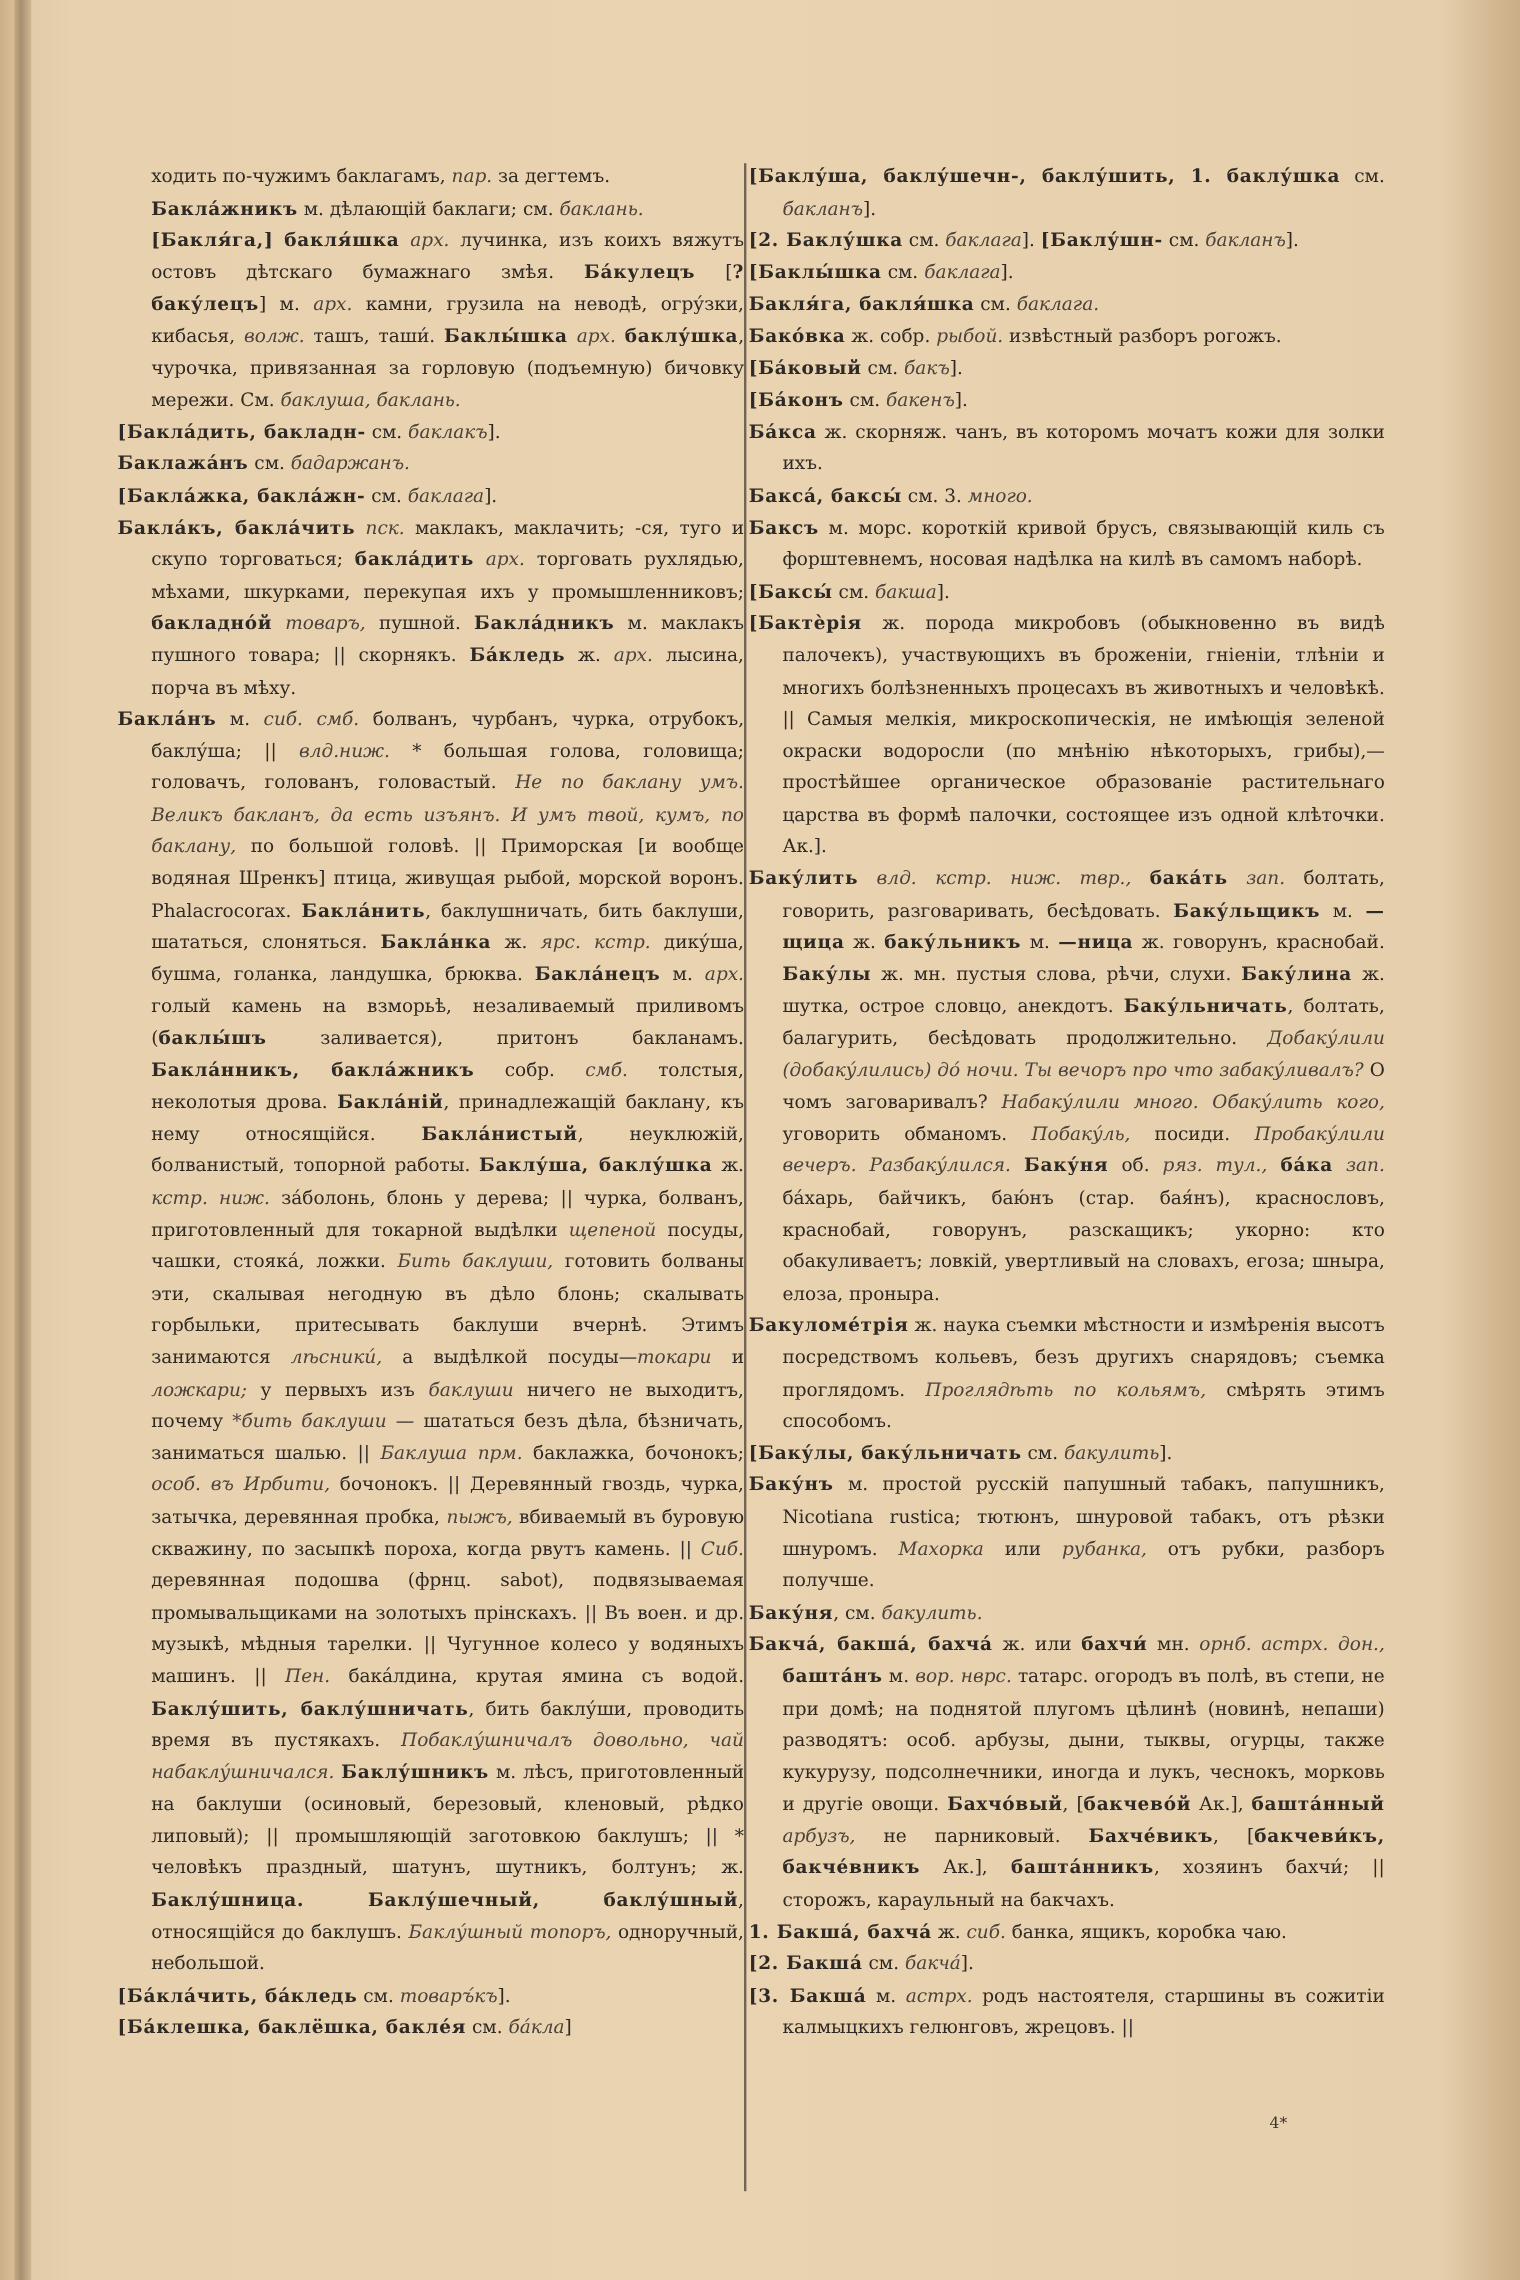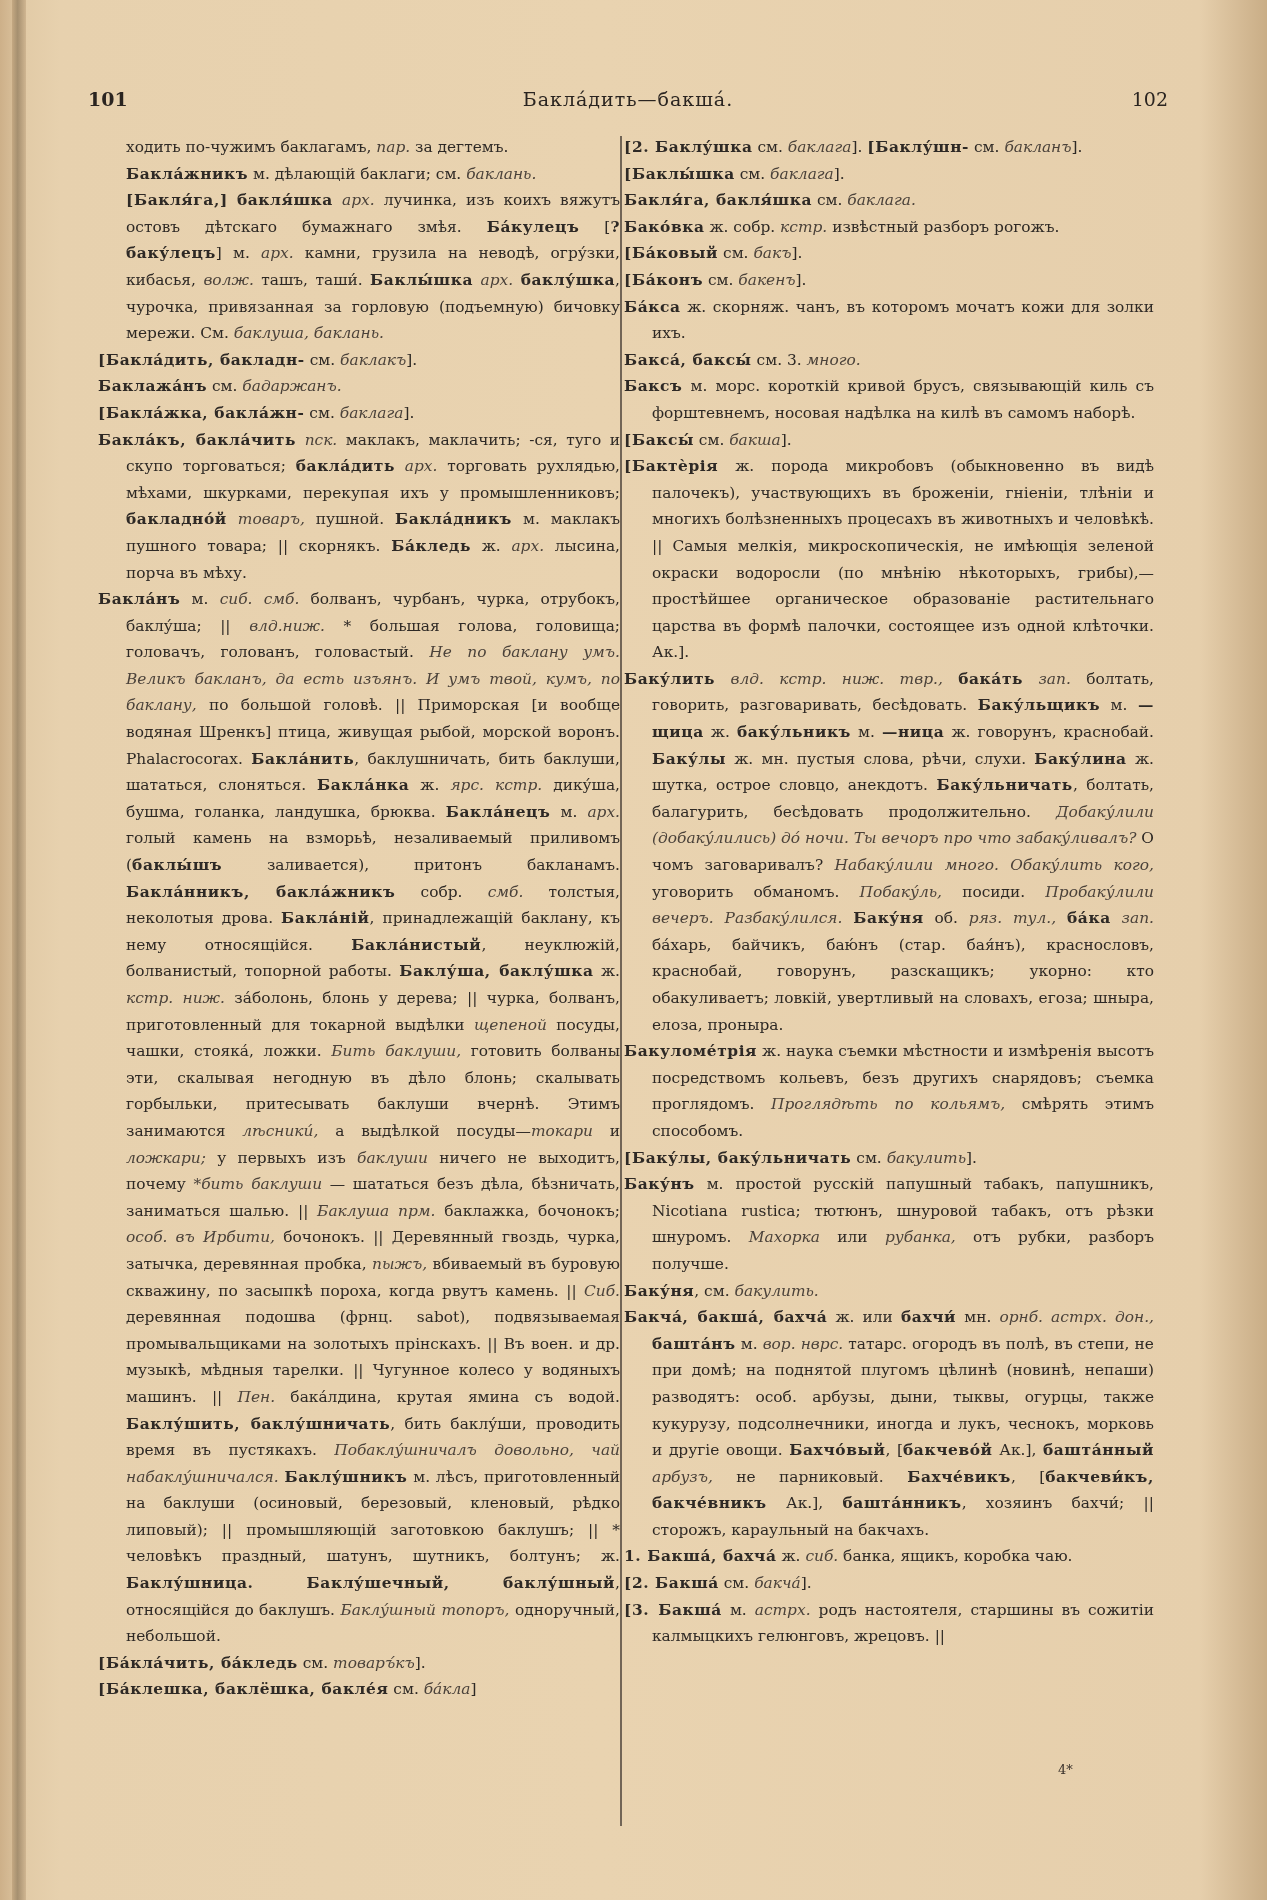--- a/index.html
+++ b/index.html
@@ -41,44 +41,40 @@
   .sig {
     position: absolute; left: 1058px; top: 1762px; font-size: 13px; color: #3a322c;
   }
 </style>
 </head>
 <body>
 
 <div class="page">
   <div class="binding"></div>
 
-  <div class="header">
-    <span class="pg-left">101</span>
-    <span class="pg-title">Бакла́дить—бакша́.</span>
-    <span class="pg-right">102</span>
-  </div>
 
   <div class="col col-left" id="col-left">
       <p class="entry cont"><span>ходить по-чужимъ баклагамъ, </span><span class="it">пар.</span><span> за дегтемъ.</span></p>
       <p class="entry cont"><span class="hw">Бакла́жникъ</span><span> м. дѣлающій баклаги; см. </span><span class="it">баклань.</span></p>
       <p class="entry cont"><span class="hw">[Бакля́га,]</span><span> </span><span class="hw">бакля́шка</span><span> </span><span class="it">арх.</span><span> лучинка, изъ коихъ вяжутъ остовъ дѣтскаго бумажнаго змѣя. </span><span class="hw">Ба́кулецъ</span><span> [</span><span class="hw">? баку́лецъ</span><span>] м. </span><span class="it">арх.</span><span> камни, грузила на неводѣ, огру́зки, кибасья, </span><span class="it">волж.</span><span> ташъ, таши́. </span><span class="hw">Баклы́шка</span><span> </span><span class="it">арх.</span><span> </span><span class="hw">баклу́шка</span><span>, чурочка, привязанная за горловую (подъемную) бичовку мережи. См. </span><span class="it">баклуша, баклань.</span></p>
       <p class="entry"><span class="hw">[Бакла́дить, бакладн-</span><span> см. </span><span class="it">баклакъ</span><span>].</span></p>
       <p class="entry"><span class="hw">Баклажа́нъ</span><span> см. </span><span class="it">бадаржанъ.</span></p>
       <p class="entry"><span class="hw">[Бакла́жка, бакла́жн-</span><span> см. </span><span class="it">баклага</span><span>].</span></p>
       <p class="entry"><span class="hw">Бакла́къ, бакла́чить</span><span> </span><span class="it">пск.</span><span> маклакъ, маклачить; -ся, туго и скупо торговаться; </span><span class="hw">бакла́дить</span><span> </span><span class="it">арх.</span><span> торговать рухлядью, мѣхами, шкурками, перекупая ихъ у промышленниковъ; </span><span class="hw">бакладно́й</span><span> </span><span class="it">товаръ,</span><span> пушной. </span><span class="hw">Бакла́дникъ</span><span> м. маклакъ пушного товара; || скорнякъ. </span><span class="hw">Ба́кледь</span><span> ж. </span><span class="it">арх.</span><span> лысина, порча въ мѣху.</span></p>
       <p class="entry"><span class="hw">Бакла́нъ</span><span> м. </span><span class="it">сиб. смб.</span><span> болванъ, чурбанъ, чурка, отрубокъ, баклу́ша; || </span><span class="it">влд.ниж.</span><span> * большая голова, головища; головачъ, голованъ, головастый. </span><span class="it">Не по баклану умъ. Великъ бакланъ, да есть изъянъ. И умъ твой, кумъ, по баклану,</span><span> по большой головѣ. || Приморская [и вообще водяная Шренкъ] птица, живущая рыбой, морской воронъ. Phalacrocorax. </span><span class="hw">Бакла́нить</span><span>, баклушничать, бить баклуши, шататься, слоняться. </span><span class="hw">Бакла́нка</span><span> ж. </span><span class="it">ярс. кстр.</span><span> дику́ша, бушма, голанка, ландушка, брюква. </span><span class="hw">Бакла́нецъ</span><span> м. </span><span class="it">арх.</span><span> голый камень на взморьѣ, незаливаемый приливомъ (</span><span class="hw">баклы́шъ</span><span> заливается), притонъ бакланамъ. </span><span class="hw">Бакла́нникъ, бакла́жникъ</span><span> собр. </span><span class="it">смб.</span><span> толстыя, неколотыя дрова. </span><span class="hw">Бакла́ній</span><span>, принадлежащій баклану, къ нему относящійся. </span><span class="hw">Бакла́нистый</span><span>, неуклюжій, болванистый, топорной работы. </span><span class="hw">Баклу́ша, баклу́шка</span><span> ж. </span><span class="it">кстр. ниж.</span><span> за́болонь, блонь у дерева; || чурка, болванъ, приготовленный для токарной выдѣлки </span><span class="it">щепеной</span><span> посуды, чашки, стояка́, ложки. </span><span class="it">Бить баклуши,</span><span> готовить болваны эти, скалывая негодную въ дѣло блонь; скалывать горбыльки, притесывать баклуши вчернѣ. Этимъ занимаются </span><span class="it">лѣсники́,</span><span> а выдѣлкой посуды—</span><span class="it">токари</span><span> и </span><span class="it">ложкари;</span><span> у первыхъ изъ </span><span class="it">баклуши</span><span> ничего не выходитъ, почему </span><span class="it">*бить баклуши</span><span> — шататься безъ дѣла, бѣзничать, заниматься шалью. || </span><span class="it">Баклуша</span><span> </span><span class="it">прм.</span><span> баклажка, бочонокъ; </span><span class="it">особ. въ Ирбити,</span><span> бочонокъ. || Деревянный гвоздь, чурка, затычка, деревянная пробка, </span><span class="it">пыжъ,</span><span> вбиваемый въ буровую скважину, по засыпкѣ пороха, когда рвутъ камень. || </span><span class="it">Сиб.</span><span> деревянная подошва (фрнц. sabot), подвязываемая промывальщиками на золотыхъ прінскахъ. || Въ воен. и др. музыкѣ, мѣдныя тарелки. || Чугунное колесо у водяныхъ машинъ. || </span><span class="it">Пен.</span><span> бака́лдина, крутая ямина съ водой. </span><span class="hw">Баклу́шить, баклу́шничать</span><span>, бить баклу́ши, проводить время въ пустякахъ. </span><span class="it">Побаклу́шничалъ довольно, чай набаклу́шничался.</span><span> </span><span class="hw">Баклу́шникъ</span><span> м. лѣсъ, приготовленный на баклуши (осиновый, березовый, кленовый, рѣдко липовый); || промышляющій заготовкою баклушъ; || * человѣкъ праздный, шатунъ, шутникъ, болтунъ; ж. </span><span class="hw">Баклу́шница. Баклу́шечный, баклу́шный</span><span>, относящійся до баклушъ. </span><span class="it">Баклу́шный топоръ,</span><span> одноручный, небольшой.</span></p>
       <p class="entry"><span class="hw">[Ба́кла́чить, ба́кледь</span><span> см. </span><span class="it">товаръ́къ</span><span>].</span></p>
       <p class="entry"><span class="hw">[Ба́клешка, баклёшка, бакле́я</span><span> см. </span><span class="it">ба́кла</span><span>]</span></p>
     </div>
   <div class="rule"></div>
   <div class="col col-right" id="col-right">
+      <p class="entry"><span class="hw">[Баклу́ша, баклу́шечн-, баклу́шить, 1. баклу́шка</span><span> см. </span><span class="it">бакланъ</span><span>].</span></p>
       <p class="entry"><span class="hw">[2. Баклу́шка</span><span> см. </span><span class="it">баклага</span><span>]. </span><span class="hw">[Баклу́шн-</span><span> см. </span><span class="it">бакланъ</span><span>].</span></p>
       <p class="entry"><span class="hw">[Баклы́шка</span><span> см. </span><span class="it">баклага</span><span>].</span></p>
       <p class="entry"><span class="hw">Бакля́га, бакля́шка</span><span> см. </span><span class="it">баклага.</span></p>
-      <p class="entry"><span class="hw">Бако́вка</span><span> ж. собр. </span><span class="it">кстр.</span><span> извѣстный разборъ рогожъ.</span></p>
+      <p class="entry"><span class="hw">Бако́вка</span><span> ж. собр. </span><span class="it">рыбой.</span><span> извѣстный разборъ рогожъ.</span></p>
       <p class="entry"><span class="hw">[Ба́ковый</span><span> см. </span><span class="it">бакъ</span><span>].</span></p>
       <p class="entry"><span class="hw">[Ба́конъ</span><span> см. </span><span class="it">бакенъ</span><span>].</span></p>
       <p class="entry"><span class="hw">Ба́кса</span><span> ж. скорняж. чанъ, въ которомъ мочатъ кожи для золки ихъ.</span></p>
       <p class="entry"><span class="hw">Бакса́, баксы́</span><span> см. 3. </span><span class="it">много.</span></p>
       <p class="entry"><span class="hw">Баксъ</span><span> м. морс. короткій кривой брусъ, связывающій киль съ форштевнемъ, носовая надѣлка на килѣ въ самомъ наборѣ.</span></p>
       <p class="entry"><span class="hw">[Баксы́</span><span> см. </span><span class="it">бакша</span><span>].</span></p>
       <p class="entry"><span class="hw">[Бактѐрія</span><span> ж. порода микробовъ (обыкновенно въ видѣ палочекъ), участвующихъ въ броженіи, гніеніи, тлѣніи и многихъ болѣзненныхъ процесахъ въ животныхъ и человѣкѣ. || Самыя мелкія, микроскопическія, не имѣющія зеленой окраски водоросли (по мнѣнію нѣкоторыхъ, грибы),—простѣйшее органическое образованіе растительнаго царства въ формѣ палочки, состоящее изъ одной клѣточки. Ак.].</span></p>
       <p class="entry"><span class="hw">Баку́лить</span><span> </span><span class="it">влд. кстр. ниж. твр.,</span><span> </span><span class="hw">бака́ть</span><span> </span><span class="it">зап.</span><span> болтать, говорить, разговаривать, бесѣдовать. </span><span class="hw">Баку́льщикъ</span><span> м. </span><span class="hw">—щица</span><span> ж. </span><span class="hw">баку́льникъ</span><span> м. </span><span class="hw">—ница</span><span> ж. говорунъ, краснобай. </span><span class="hw">Баку́лы</span><span> ж. мн. пустыя слова, рѣчи, слухи. </span><span class="hw">Баку́лина</span><span> ж. шутка, острое словцо, анекдотъ. </span><span class="hw">Баку́льничать</span><span>, болтать, балагурить, бесѣдовать продолжительно. </span><span class="it">Добаку́лили (добаку́лились) до́ ночи. Ты вечоръ про что забаку́ливалъ?</span><span> О чомъ заговаривалъ? </span><span class="it">Набаку́лили много. Обаку́лить кого,</span><span> уговорить обманомъ. </span><span class="it">Побаку́ль,</span><span> посиди. </span><span class="it">Пробаку́лили вечеръ. Разбаку́лился.</span><span> </span><span class="hw">Баку́ня</span><span> об. </span><span class="it">ряз. тул.,</span><span> </span><span class="hw">ба́ка</span><span> </span><span class="it">зап.</span><span> ба́харь, байчикъ, баю́нъ (стар. бая́нъ), краснословъ, краснобай, говорунъ, разскащикъ; укорно: кто обакуливаетъ; ловкій, увертливый на словахъ, егоза; шныра, елоза, пронырa.</span></p>
       <p class="entry"><span class="hw">Бакуломе́трія</span><span> ж. наука съемки мѣстности и измѣренія высотъ посредствомъ кольевъ, безъ другихъ снарядовъ; съемка проглядомъ. </span><span class="it">Проглядѣть по кольямъ,</span><span> смѣрять этимъ способомъ.</span></p>
       <p class="entry"><span class="hw">[Баку́лы, баку́льничать</span><span> см. </span><span class="it">бакулить</span><span>].</span></p>

